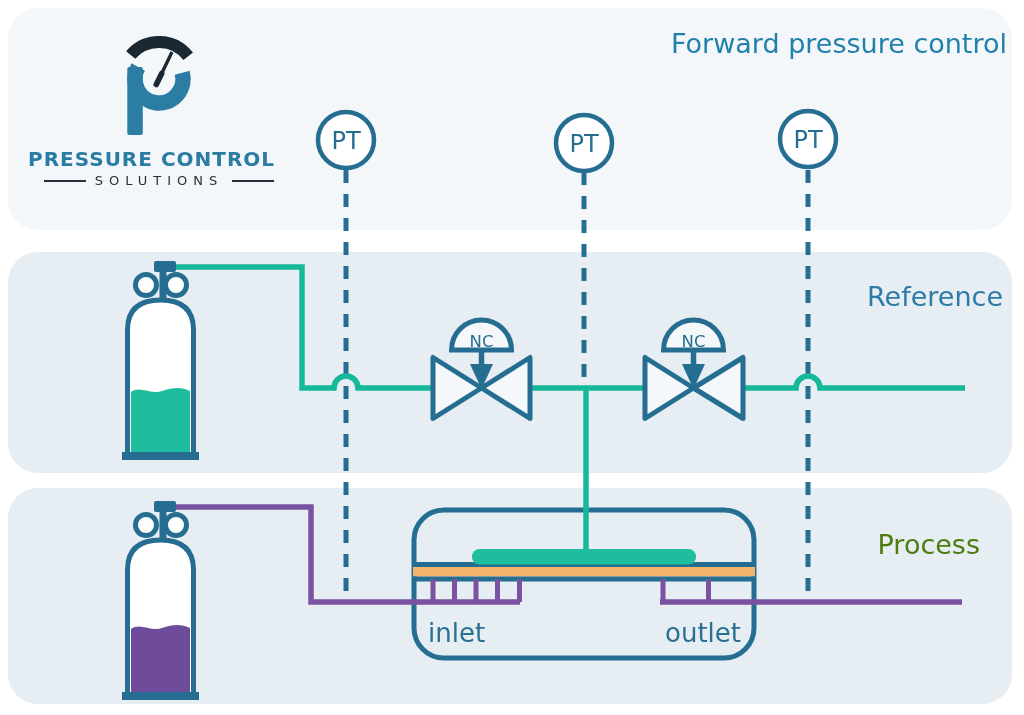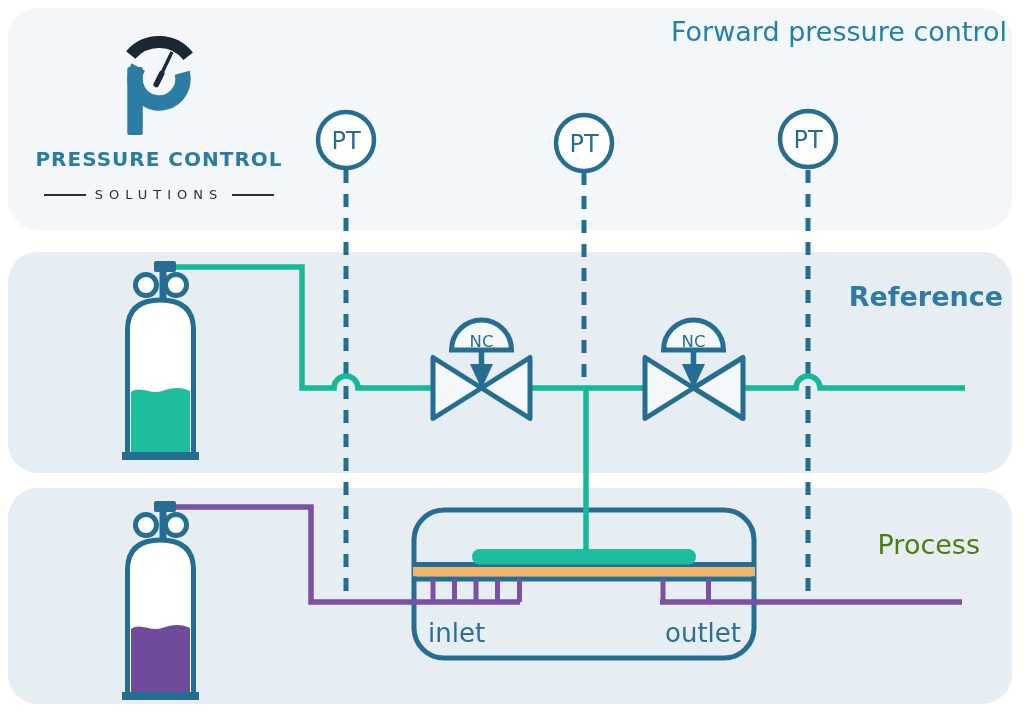--- a/index.html
+++ b/index.html
@@ -6,27 +6,27 @@
   .canvas{
     position:relative;width:1024px;height:715px;background:#ffffff;
     font-family:"DejaVu Sans","Liberation Sans",sans-serif;overflow:hidden;
   }
   .band{position:absolute;border-radius:30px;}
   .band-top{left:8px;top:8px;width:1004px;height:222px;background:#f4f7fa;}
   .band-ref{left:8px;top:252px;width:1004px;height:221px;background:#e6edf3;}
   .band-proc{left:8px;top:488px;width:1004px;height:216px;background:#e6edf3;}
   .overlay{position:absolute;left:0;top:0;}
   .title{
-    position:absolute;right:17px;top:16px;font-size:27px;color:#2181ac;white-space:nowrap;
+    position:absolute;right:17px;top:28px;font-size:27px;color:#2181ac;white-space:nowrap;
   }
-  .ref-label{position:absolute;right:21px;top:281px;font-size:27px;color:#2d7ba6;white-space:nowrap;font-weight:bold;}
+  .ref-label{position:absolute;right:21px;top:281px;font-size:27px;color:#2d7ba6;white-space:nowrap;}
   .proc-label{position:absolute;right:44px;top:529px;font-size:27px;color:#4d7c0f;white-space:nowrap;}
-  .brand{position:absolute;left:28px;top:147px;width:262px;text-align:center;}
+  .brand{position:absolute;left:28px;top:147px;width:262px;text-align:left;}
   .brand-line1{font-size:20px;font-weight:bold;letter-spacing:1px;color:#2b7ca3;white-space:nowrap;}
-  .brand-line2{margin-top:16px;display:flex;align-items:center;justify-content:center;gap:9px;}
+  .brand-line2{margin-top:2px;display:flex;align-items:center;justify-content:center;gap:9px;}
   .brand-line2 .txt{font-size:13px;letter-spacing:6px;color:#22313d;white-space:nowrap;}
   .rule{width:42px;height:0;border-top:2.5px solid #22313d;}
   svg text{font-family:"DejaVu Sans","Liberation Sans",sans-serif;}
 </style>
 </head>
 <body>
 
 <div class="canvas">
 
   <div class="band band-top"></div>

